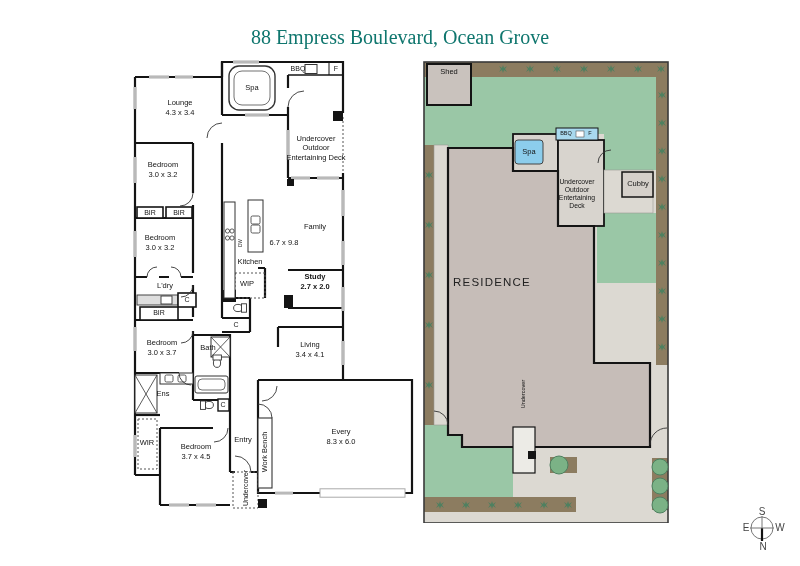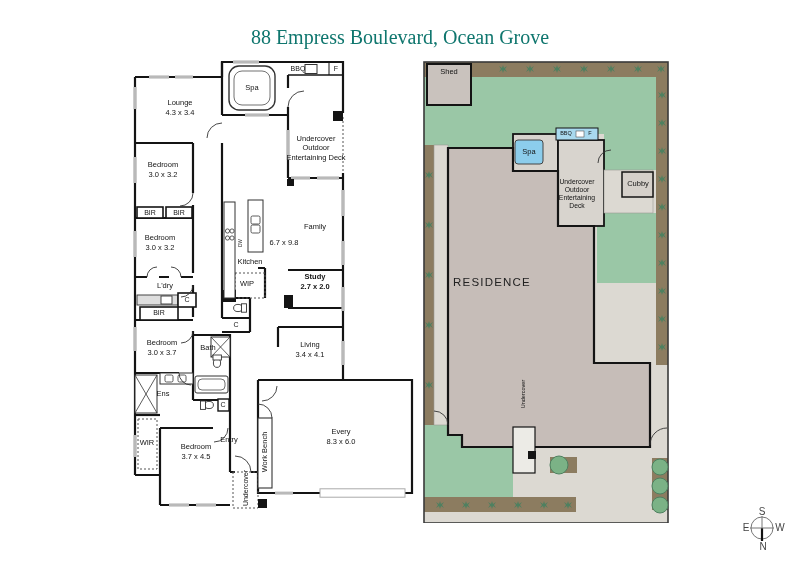--- a/index.html
+++ b/index.html
@@ -275,21 +275,21 @@
   </div>
   <div class="lbl" style="left:208px;top:348px;">Bath</div>
   <div class="lbl" style="left:163px;top:394px;">Ens</div>
   <div class="lbl sm" style="left:223px;top:405px;">C</div>
   <div class="lbl sm" style="left:236px;top:325px;">C</div>
   <div class="lbl" style="left:147px;top:443px;">WIR</div>
   <div class="lbl" style="left:196px;top:452px;">
     <span class="nm">Bedroom</span>
       <span class="dims">3.7 x 4.5</span>
   </div>
-  <div class="lbl" style="left:229px;top:440px;text-align:center;">Entry</div>
+  <div class="lbl" style="left:243px;top:440px;text-align:center;">Entry</div>
   <div class="lbl sm vert" style="left:246px;top:488px;">Undercover</div>
   <div class="lbl vert" style="left:265px;top:452px;">Work Bench</div>
   <div class="lbl" style="left:341px;top:437px;">
     <span class="nm">Every</span>
       <span class="dims">8.3 x 6.0</span>
   </div>
   <div class="lbl" style="left:252px;top:88px;">Spa</div>
   <div class="lbl sm" style="left:298px;top:69px;">BBQ</div>
   <div class="lbl sm" style="left:336px;top:69px;">F</div>
   <div class="lbl wrapfp" style="left:316px;top:148px;">Undercover Outdoor Entertaining Deck</div>

